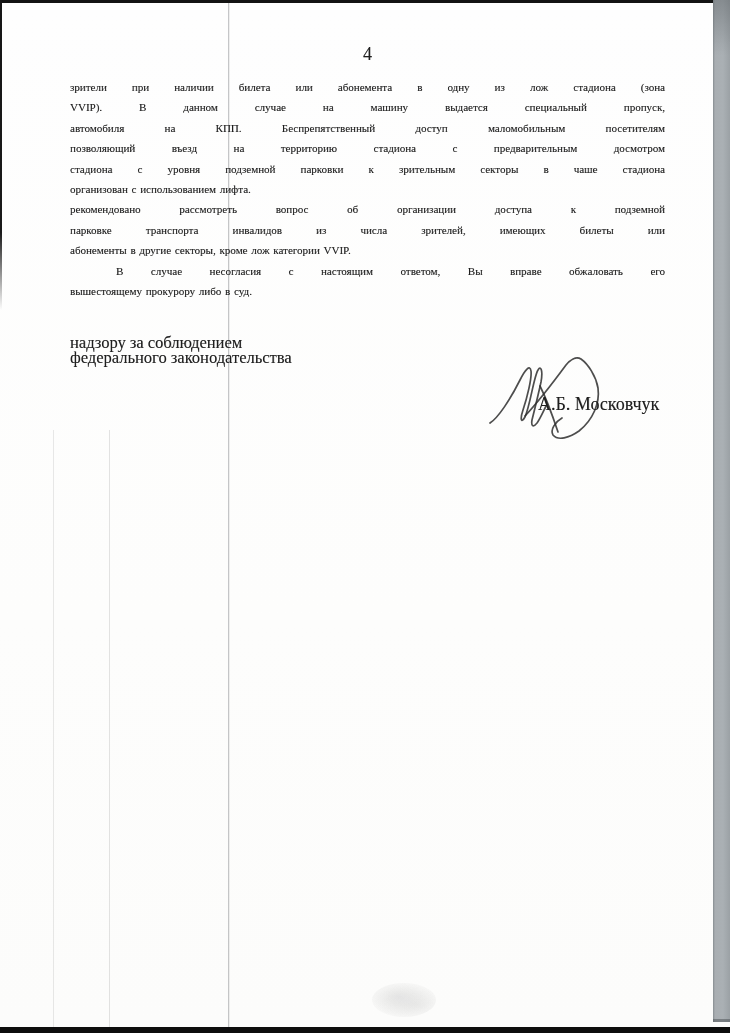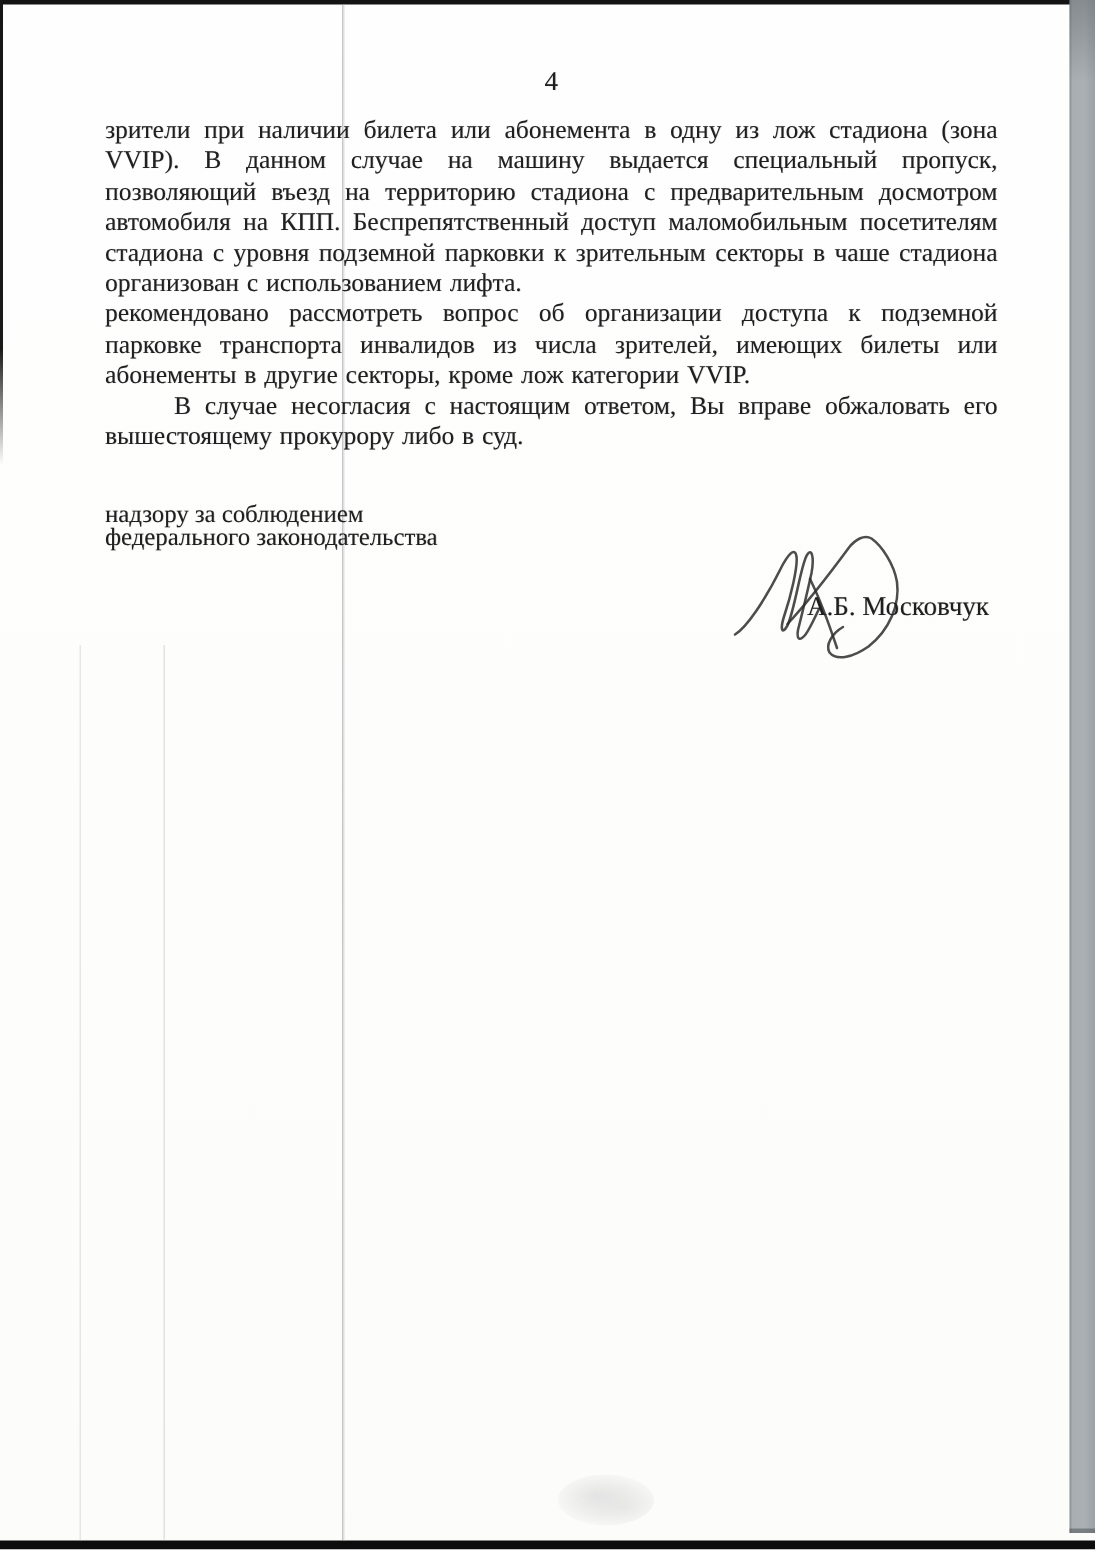--- a/index.html
+++ b/index.html
@@ -55,21 +55,21 @@
   }
   
   .page-number {
     position: absolute; left: 70px; top: 44px; width: 595px;
     text-align: center;
     font-size: 18px; line-height: 20px;
     text-shadow: 0.3px 0.3px 0.5px rgba(0,0,0,0.35);
   }
   .body-text {
     position: absolute; left: 70px; top: 77px; width: 595px;
-    font-size: 17px; line-height: 20.4px;
+    font-size: 11px; line-height: 20.4px;
     text-shadow: 0.3px 0.3px 0.5px rgba(0,0,0,0.35);
     word-spacing: 1px;
   }
   .ln      { text-align: justify; text-align-last: justify; white-space: normal; }
   .ln-end  { text-align: left; text-align-last: left; }
   .indent  { padding-left: 46px; }
   .sign-block {
     position: absolute; left: 70px; top: 336px; width: 330px;
     font-size: 16.5px; line-height: 14.8px;
     text-shadow: 0.3px 0.3px 0.5px rgba(0,0,0,0.35);
@@ -102,22 +102,22 @@
   <div class="fold fold-a"></div>
   <div class="fold fold-b"></div>
   <div class="fold fold-c"></div>
   <div class="smudge"></div>
 
   <div class="page-number">4</div>
 
   <div class="body-text">
     <div class="ln">зрители при наличии билета или абонемента в одну из лож стадиона (зона</div>
     <div class="ln">VVIP). В данном случае на машину выдается специальный пропуск,</div>
+    <div class="ln">автомобиля на КПП. Беспрепятственный доступ маломобильным посетителям</div>
     <div class="ln">позволяющий въезд на территорию стадиона с предварительным досмотром</div>
-    <div class="ln">автомобиля на КПП. Беспрепятственный доступ маломобильным посетителям</div>
     <div class="ln">стадиона с уровня подземной парковки к зрительным секторы в чаше стадиона</div>
     <div class="ln-end">организован с использованием лифта.</div>
     <div class="ln">рекомендовано рассмотреть вопрос об организации доступа к подземной</div>
     <div class="ln">парковке транспорта инвалидов из числа зрителей, имеющих билеты или</div>
     <div class="ln-end">абонементы в другие секторы, кроме лож категории VVIP.</div>
     <div class="ln indent">В случае несогласия с настоящим ответом, Вы вправе обжаловать его</div>
     <div class="ln-end">вышестоящему прокурору либо в суд.</div>
   </div>
 
   <div class="sign-block">

